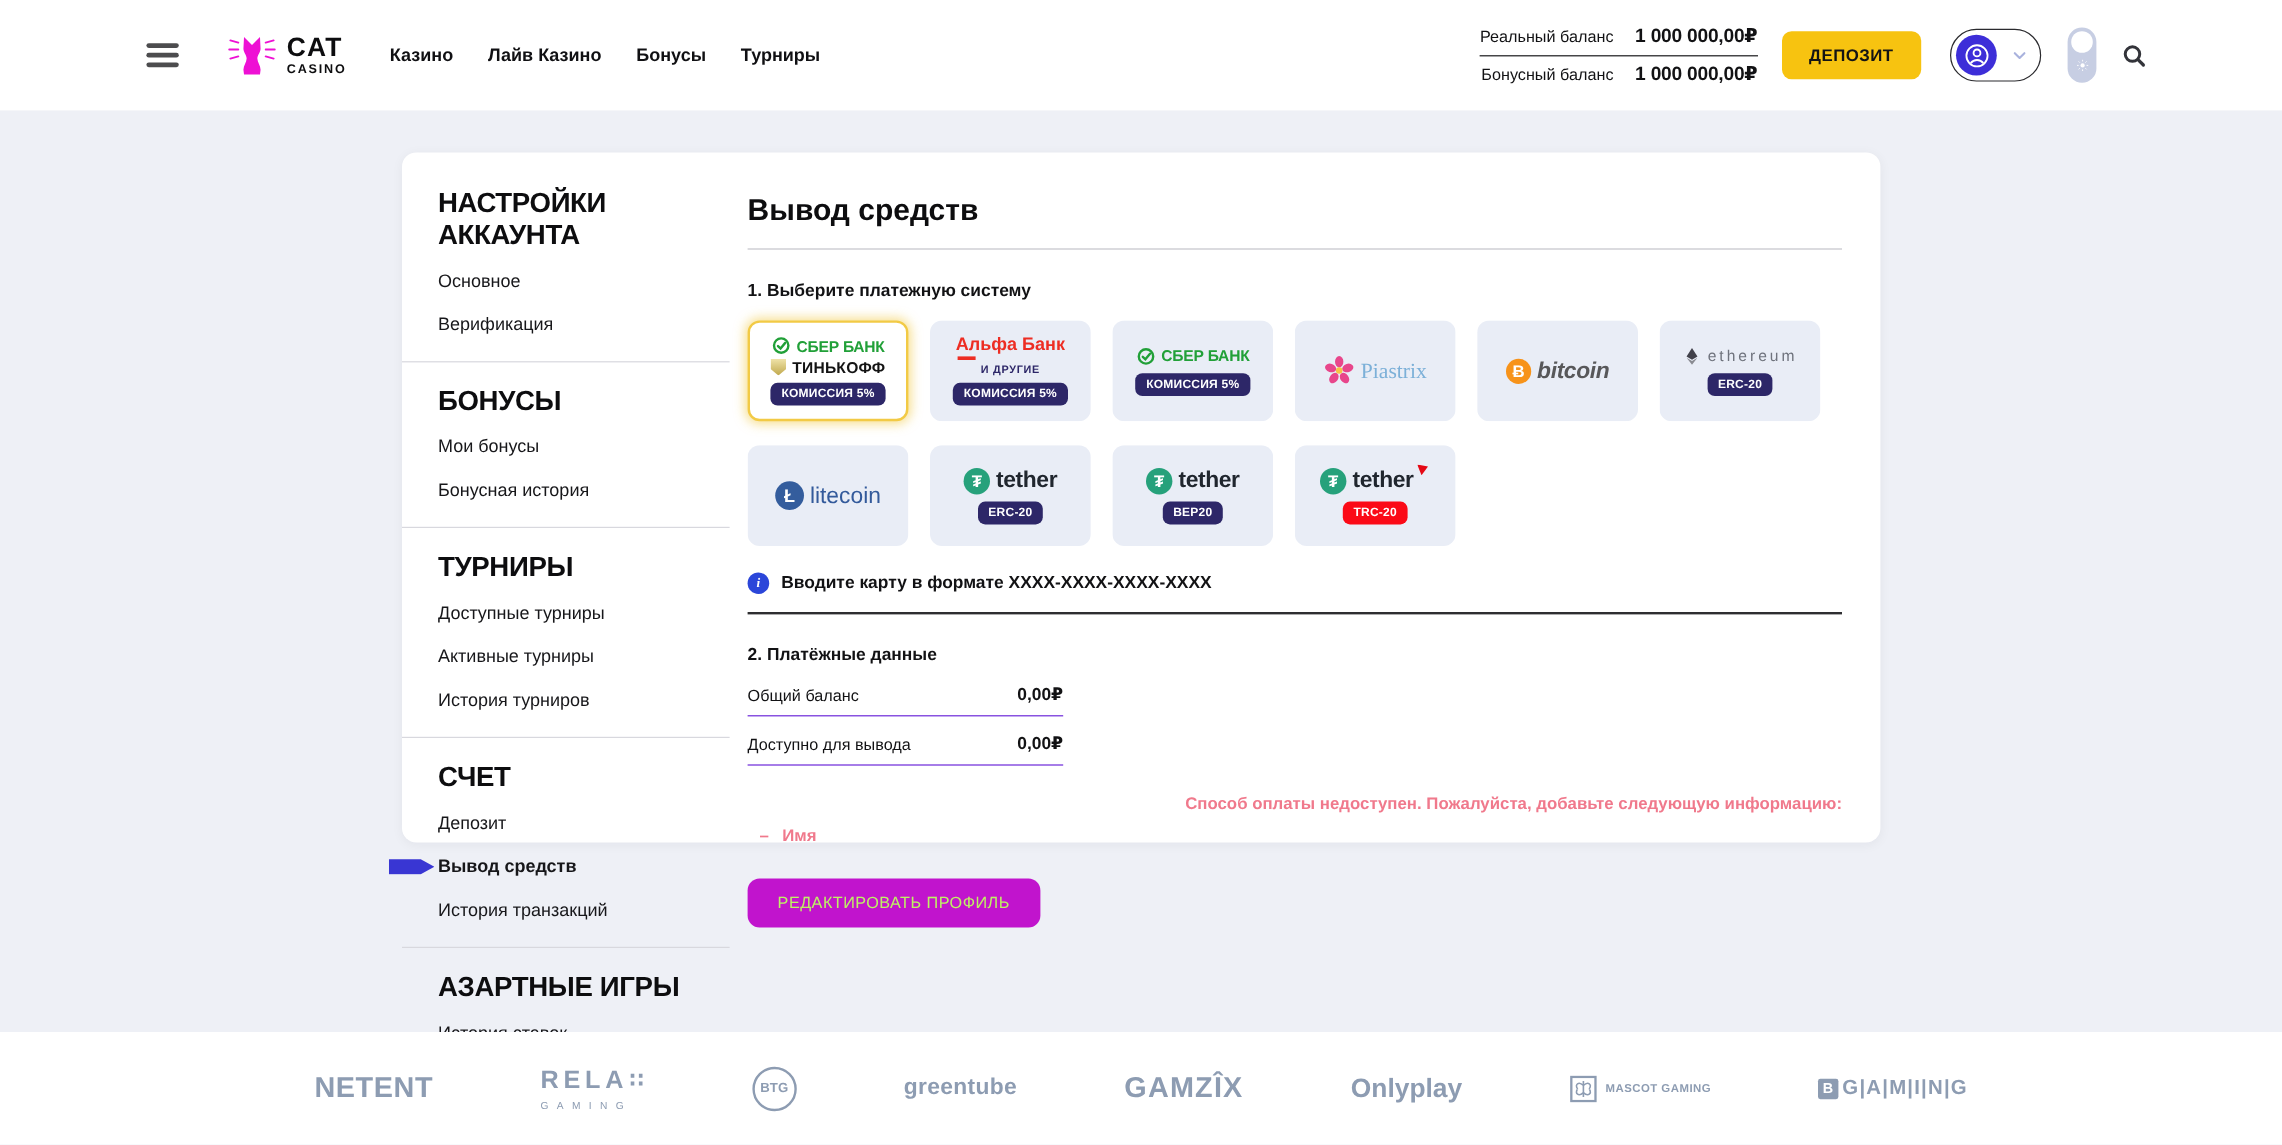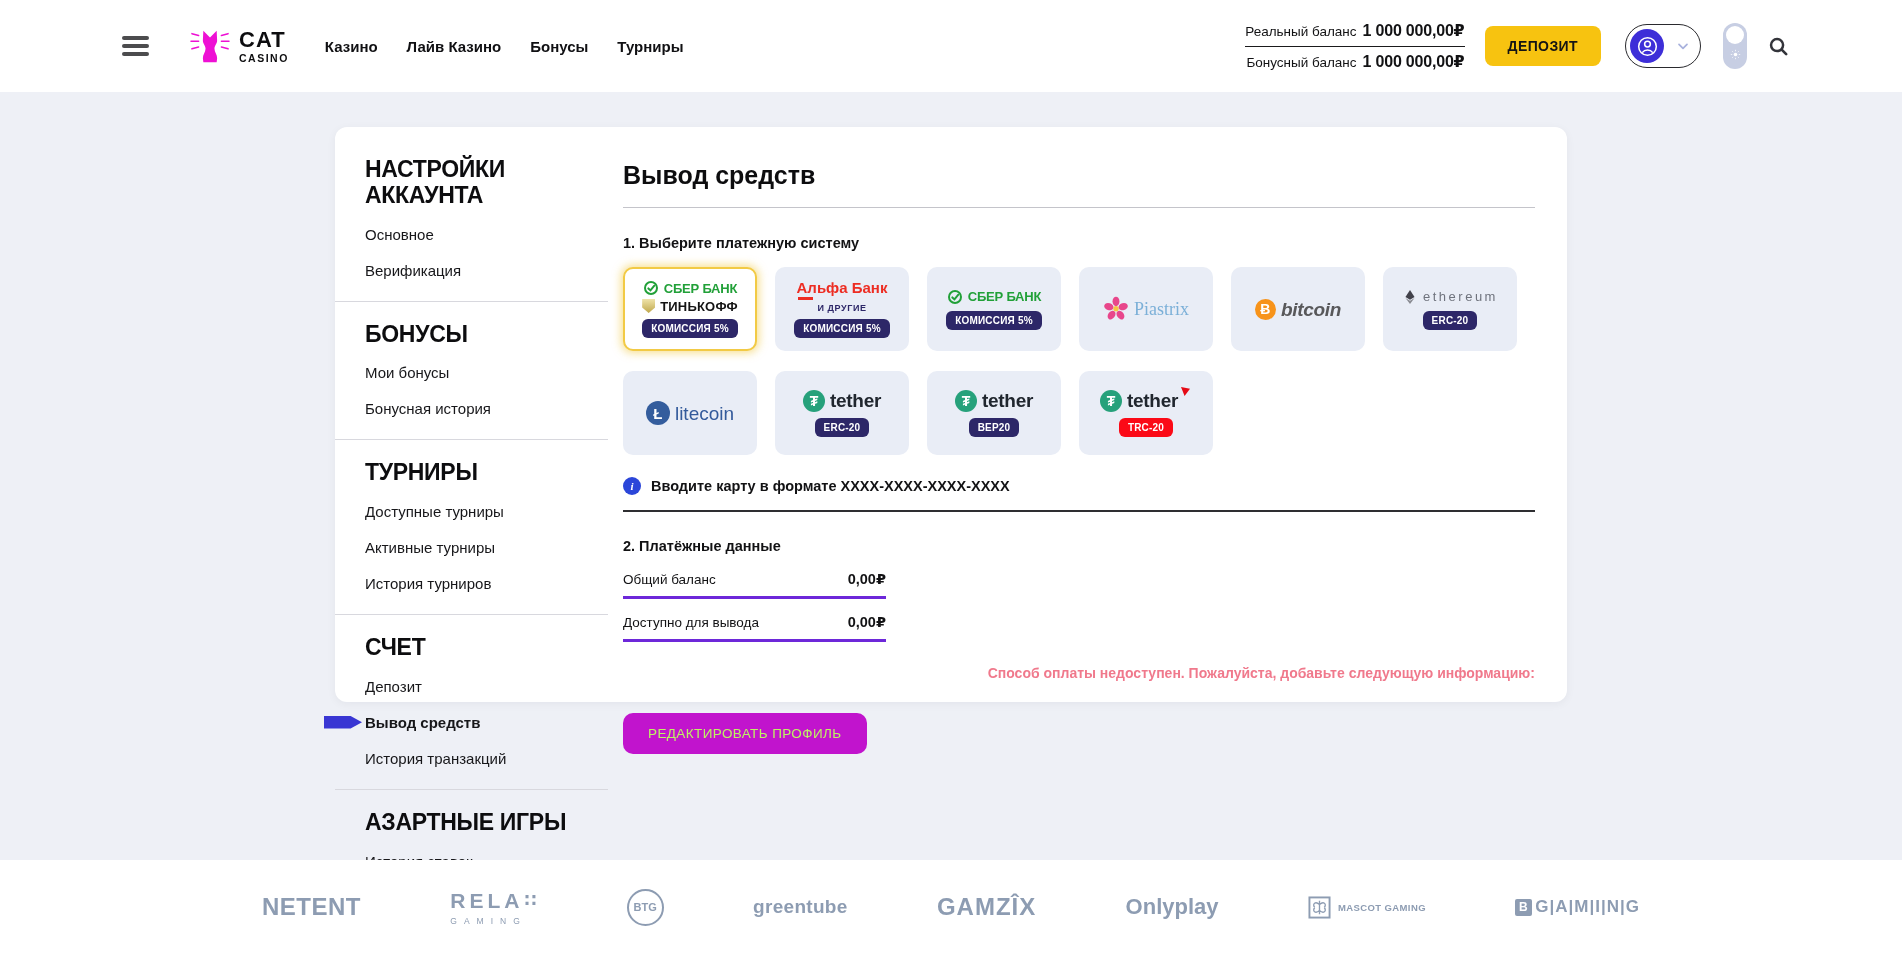--- a/index.html
+++ b/index.html
@@ -15,21 +15,21 @@
   .hamburger{display:flex;flex-direction:column;gap:4px;cursor:pointer;}
   .hamburger span{width:27px;height:4px;background:#4c4c4e;border-radius:2px;}
   .logo{display:flex;align-items:center;gap:8px;margin-left:40px;cursor:pointer;}
   .logo-text{display:flex;flex-direction:column;line-height:1;}
   .logo-title{font-size:22px;font-weight:800;letter-spacing:1px;color:#0d0d0f;}
   .logo-sub{font-size:10.5px;font-weight:700;letter-spacing:1.5px;color:#0d0d0f;margin-top:2px;}
   .main-nav{display:flex;gap:29px;margin-left:36px;}
   .nav-item{font-size:15px;font-weight:600;color:#101013;cursor:pointer;white-space:nowrap;}
   .header-right{margin-left:auto;display:flex;align-items:center;}
   .balances{display:flex;flex-direction:column;align-items:flex-end;}
-  .bal-row{display:flex;align-items:baseline;gap:6px;padding:3px 0;}
+  .bal-row{display:flex;align-items:baseline;gap:18px;padding:3px 0;}
   .bal-row:first-child{border-bottom:1.5px solid #1a1a1c;padding-bottom:6px;margin-bottom:2px;}
   .bal-label{font-size:13.5px;font-weight:500;}
   .bal-value{font-size:16px;font-weight:800;letter-spacing:-0.2px;}
   .deposit-btn{margin-left:20px;background:#f7c310;border:none;border-radius:8px;height:40px;
     padding:0 23px;font-size:14px;font-weight:800;letter-spacing:.4px;color:#141414;
     font-family:inherit;cursor:pointer;}
   .avatar-pill{margin-left:24px;width:76px;height:44px;border:1.5px solid #2a2a2e;border-radius:22px;
     display:flex;align-items:center;padding:0 9px 0 4px;cursor:pointer;background:#fff;}
   .avatar{width:34px;height:34px;border-radius:50%;background:#3d2ed8;display:flex;align-items:center;justify-content:center;}
   .chev{margin-left:auto;display:flex;}
@@ -82,21 +82,21 @@
   .usdt-text{color:#20262e;font-weight:800;font-size:19px;letter-spacing:-.3px;}
   .tron-icon{width:9px;height:9px;background:#e50915;clip-path:polygon(0 0,100% 20%,40% 100%);
     position:relative;top:-9px;left:-2px;}
   .info-note{display:flex;align-items:center;gap:10px;margin-top:22px;font-size:14.5px;font-weight:700;}
   .info-icon{width:18px;height:18px;border-radius:50%;background:#2b46d9;color:#fff;font-size:11px;
     font-weight:800;display:flex;align-items:center;justify-content:center;
     font-family:"Liberation Serif","DejaVu Serif",serif;font-style:italic;flex:none;}
   .hr-dark{border-top:2px solid #2e2e31;margin-top:15px;}
   .step2{margin:26px 0 2px;}
   .balance-row{width:263px;display:flex;justify-content:space-between;align-items:flex-end;
-    padding:15px 0 9px;border-bottom:3px solid #6d28d9;}
+    padding:15px 0 9px;border-bottom:1px solid #6d28d9;}
   .b-label{font-size:13.5px;font-weight:500;}
   .b-value{font-size:14.5px;font-weight:800;}
   .warning{color:#f0798c;font-size:14px;font-weight:700;margin:23px 0 11px;text-align:right;}
   .missing{list-style:none;margin:0;padding:0 0 0 10px;color:#f0798c;font-size:14px;font-weight:600;}
   .missing li{margin-bottom:7px;}
   .missing li::before{content:"–";margin-right:11px;}
   .edit-btn{margin-top:21px;background:#c114cd;color:#bef264;border:none;border-radius:10px;
     padding:13px 25px;font-size:13.5px;font-weight:400;letter-spacing:.4px;cursor:pointer;font-family:inherit;}
 
   
@@ -341,20 +341,21 @@
           <span class="b-label">Общий баланс</span>
           <span class="b-value">0,00₽</span>
         </div>
         <div class="balance-row">
           <span class="b-label">Доступно для вывода</span>
           <span class="b-value">0,00₽</span>
         </div>
       </div>
     <div class="warning">Способ оплаты недоступен. Пожалуйста, добавьте следующую информацию:</div>
     <ul class="missing">
+        <li>Имя</li>
       </ul>
     <button class="edit-btn">РЕДАКТИРОВАТЬ ПРОФИЛЬ</button>
   </main>
 </div>
 
 <div class="footer">
     <div class="f-netent">NETENT</div>
     <div class="f-relax">
       <div class="r1">RELA<span class="dots">∷</span></div>
       <div class="r2">GAMING</div>

